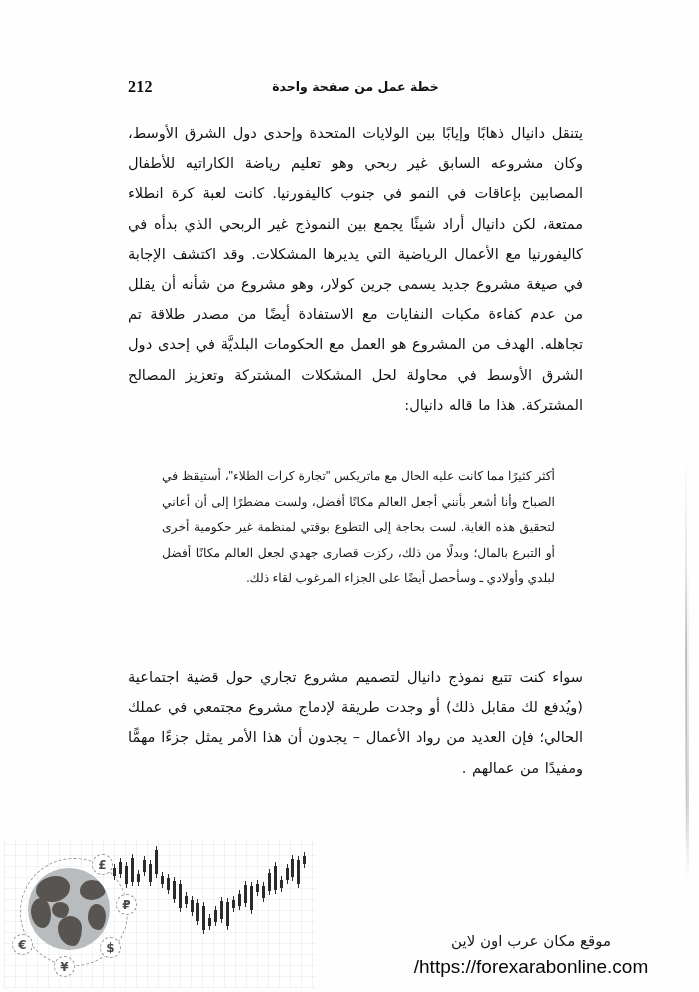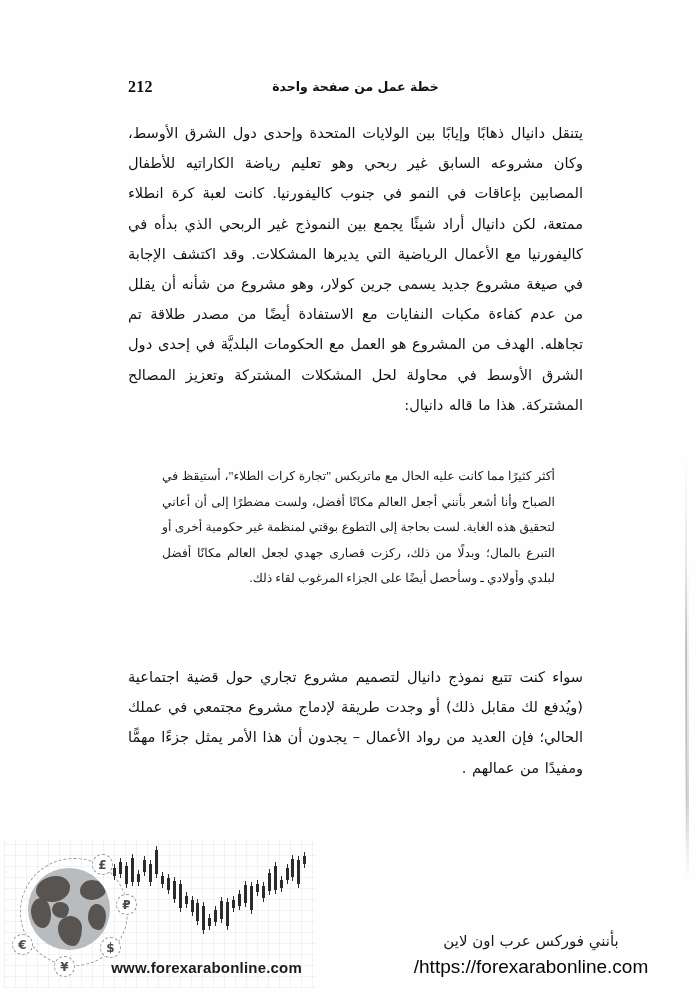--- a/index.html
+++ b/index.html
@@ -109,21 +109,21 @@
 
   
   .quote-block {
     position: absolute;
     left: 162px;
     width: 393px;
     top: 464px;
     direction: rtl;
     text-align: justify;
     text-align-last: right;
-    font-family: Liberation Serif, serif;
+    font-family: Liberation Sans, sans-serif;
     font-size: 12.3px;
     line-height: 25.6px;
     color: #1a1a1a;
   }
 
   
   .footer {
     position: absolute;
     left: 0;
     bottom: 0;
@@ -370,23 +370,22 @@
           <span class="wick" style="left: 174.549px; top: 18px; height: 20px;"></span>
           <span class="candle" style="left: 173.549px; top: 22px; height: 12px;"></span>
           <span class="wick" style="left: 180.488px; top: 9px; height: 26px;"></span>
           <span class="candle" style="left: 179.488px; top: 13px; height: 18px;"></span>
           <span class="wick" style="left: 186.428px; top: 10px; height: 32px;"></span>
           <span class="candle" style="left: 185.428px; top: 14px; height: 24px;"></span>
           <span class="wick" style="left: 192.367px; top: 6px; height: 16px;"></span>
           <span class="candle" style="left: 191.367px; top: 10px; height: 8px;"></span>
         </div>
 
-      <div class="brand-url">www.forexarabonline.com</div>
     </div>
 
     <div class="footer-right">
-      <div class="footer-site-ar">بأنني فوركس عرب اون لاين</div>
+      <div class="footer-site-ar">موقع مكان عرب اون لاين</div>
       <div class="footer-site-url">https://forexarabonline.com/</div>
     </div>
 
   </div>
 
 </div>
 
 </body></html>

